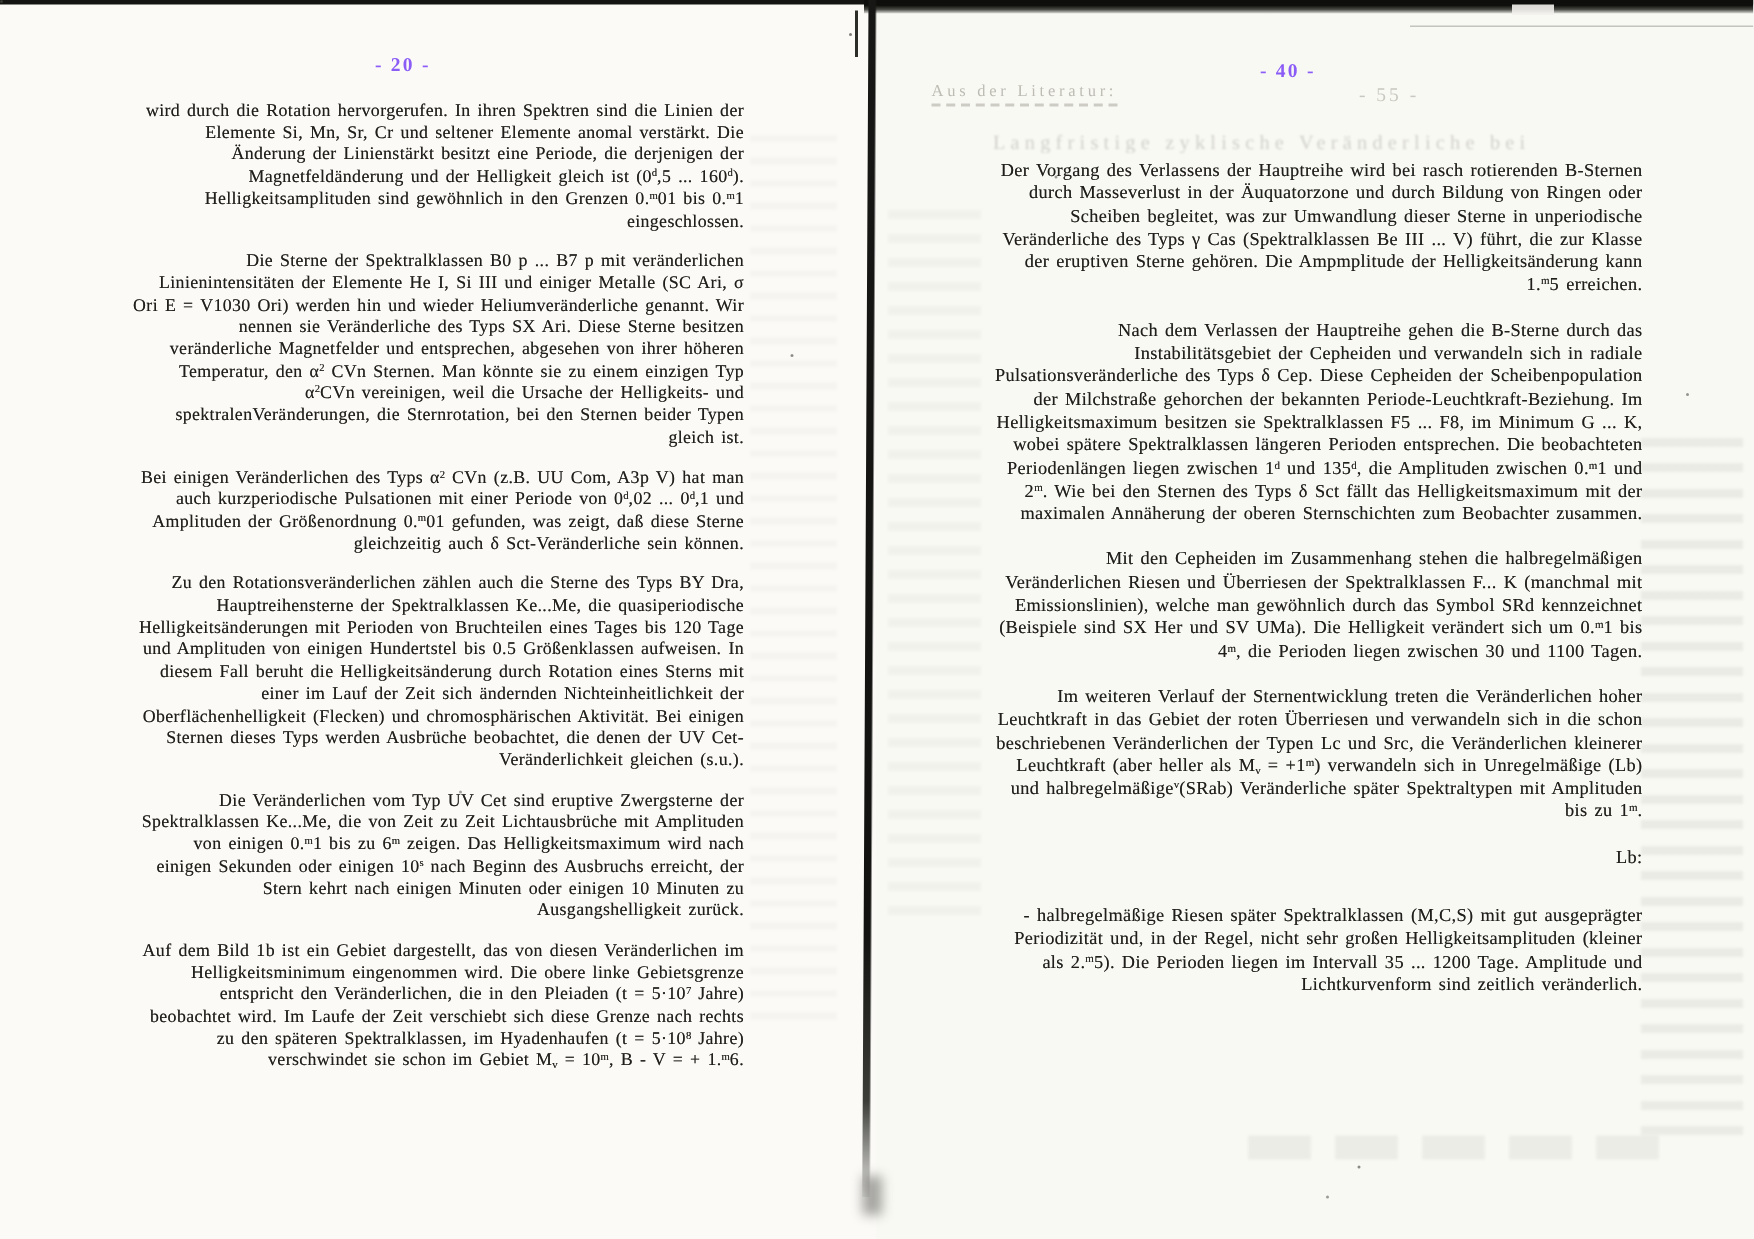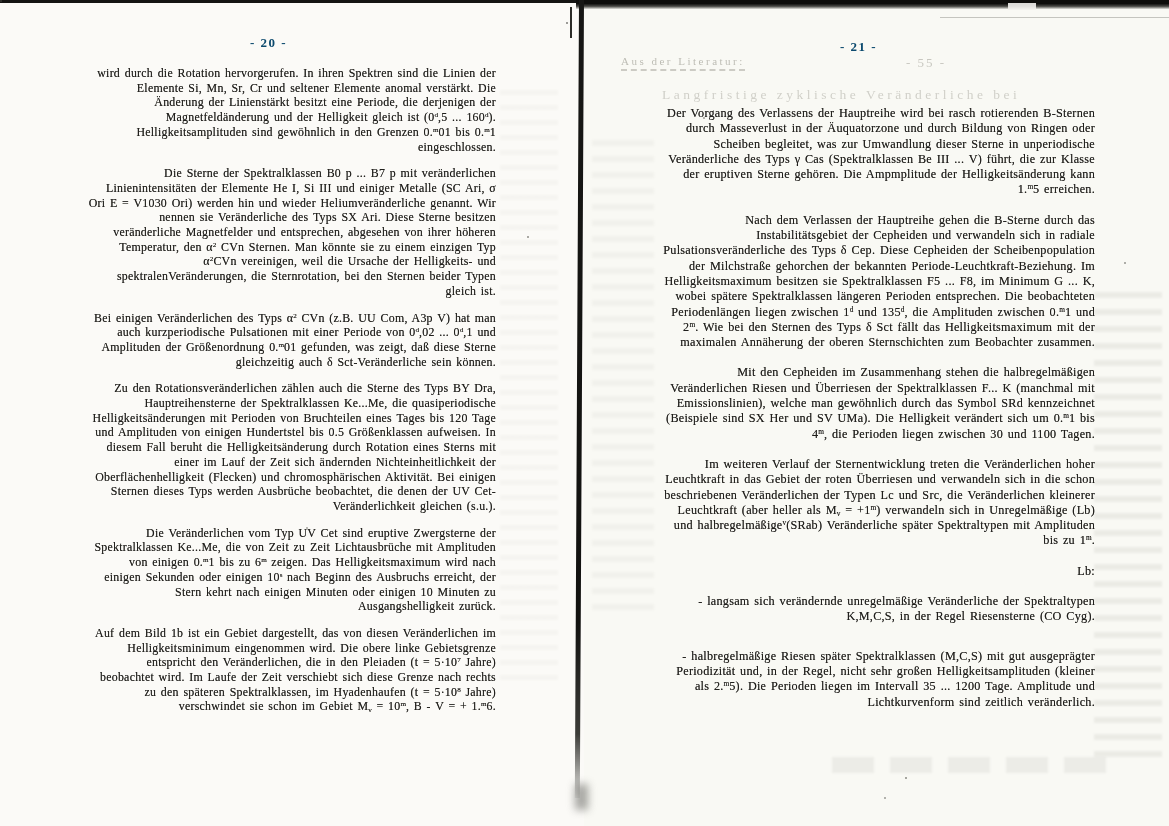--- a/index.html
+++ b/index.html
@@ -30,21 +30,21 @@
   .speck{position:absolute;left:0;top:0;width:2px;height:2px;border-radius:50%;background:#4a4a45;opacity:.65;
         box-shadow:527px 236px 0 #56564f, 703px 117px 0 #6a6a62, 1124px 262px 0 #60605a,
                    905px 777px 0 #50504a, 884px 797px 0 #6a6a62, 306px 527px 0 #75756d, 566px 22px 0 #3a3a36;}
   
   .ghost{position:absolute;color:#98978d;filter:blur(.45px);white-space:nowrap;}
   .ghost-header{left:621px;top:55px;font-size:11px;letter-spacing:2.5px;opacity:.62;
         border-bottom:2px dashed rgba(152,151,141,.75);padding-bottom:2px;}
   .ghost-pagenum{left:906px;top:55px;font-size:13px;letter-spacing:2px;opacity:.5;}
   .ghost-line{left:662px;top:87px;font-size:13.5px;letter-spacing:3.5px;opacity:.42;filter:blur(.7px);}
   
-  .pagenum{position:absolute;font-size:13px;letter-spacing:1.5px;font-weight:bold;color:#0c4a6e;}
+  .pagenum{position:absolute;font-size:13px;letter-spacing:1.5px;font-weight:bold;color:#8b5cf6;}
   .pagenum-left{left:250px;top:35px;}
   .pagenum-right{left:840px;top:39px;}
   .col{position:absolute;text-align:right;}
   .col p{margin:0 0 12px 0;text-shadow:0 0 .35px rgba(32,31,28,.65);}
   .col-left{left:88px;top:66px;width:408px;font-size:11.9px;line-height:14.7px;letter-spacing:.25px;word-spacing:1.4px;}
   .col-right{left:659px;top:106px;width:436px;font-size:12.2px;line-height:15.3px;letter-spacing:.25px;word-spacing:1.4px;}
   .col-right p{margin:0 0 15px 4px;}
   .gap-before{margin-top:13px !important;}
   sup{font-size:.6em;line-height:0;vertical-align:.5em;letter-spacing:0;}
   sub{font-size:.6em;line-height:0;vertical-align:-.25em;letter-spacing:0;}
@@ -79,30 +79,29 @@
   <div class="pagenum pagenum-left">- 20 -</div>
   <div class="col col-left">
     <p>wird durch die Rotation hervorgerufen. In ihren Spektren sind die Linien der Elemente Si, Mn, Sr, Cr und seltener Elemente anomal verstärkt. Die Änderung der Linienstärkt besitzt eine Periode, die derjenigen der Magnetfeldänderung und der Helligkeit gleich ist (0<sup>d</sup>,5 ... 160<sup>d</sup>). Helligkeitsamplituden sind gewöhnlich in den Grenzen 0.<sup>m</sup>01 bis 0.<sup>m</sup>1 eingeschlossen.</p>
     <p>Die Sterne der Spektralklassen B0 p ... B7 p mit veränderlichen Linienintensitäten der Elemente He I, Si III und einiger Metalle (SC Ari, σ Ori E = V1030 Ori) werden hin und wieder Heliumveränderliche genannt. Wir nennen sie Veränderliche des Typs SX Ari. Diese Sterne besitzen veränderliche Magnetfelder und entsprechen, abgesehen von ihrer höheren Temperatur, den α<sup>2</sup> CVn Sternen. Man könnte sie zu einem einzigen Typ α<sup>2</sup>CVn vereinigen, weil die Ursache der Helligkeits- und spektralenVeränderungen, die Sternrotation, bei den Sternen beider Typen gleich ist.</p>
     <p>Bei einigen Veränderlichen des Typs α<sup>2</sup> CVn (z.B. UU Com, A3p V) hat man auch kurzperiodische Pulsationen mit einer Periode von 0<sup>d</sup>,02 ... 0<sup>d</sup>,1 und Amplituden der Größenordnung 0.<sup>m</sup>01 gefunden, was zeigt, daß diese Sterne gleichzeitig auch δ Sct-Veränderliche sein können.</p>
     <p>Zu den Rotationsveränderlichen zählen auch die Sterne des Typs BY Dra, Hauptreihensterne der Spektralklassen Ke...Me, die quasiperiodische Helligkeitsänderungen mit Perioden von Bruchteilen eines Tages bis 120 Tage und Amplituden von einigen Hundertstel bis 0.5 Größenklassen aufweisen. In diesem Fall beruht die Helligkeitsänderung durch Rotation eines Sterns mit einer im Lauf der Zeit sich ändernden Nichteinheitlichkeit der Oberflächenhelligkeit (Flecken) und chromosphärischen Aktivität. Bei einigen Sternen dieses Typs werden Ausbrüche beobachtet, die denen der UV Cet-Veränderlichkeit gleichen (s.u.).</p>
     <p>Die Veränderlichen vom Typ UV Cet sind eruptive Zwergsterne der Spektralklassen Ke...Me, die von Zeit zu Zeit Lichtausbrüche mit Amplituden von einigen 0.<sup>m</sup>1 bis zu 6<sup>m</sup> zeigen. Das Helligkeitsmaximum wird nach einigen Sekunden oder einigen 10<sup>s</sup> nach Beginn des Ausbruchs erreicht, der Stern kehrt nach einigen Minuten oder einigen 10 Minuten zu Ausgangshelligkeit zurück.</p>
     <p>Auf dem Bild 1b ist ein Gebiet dargestellt, das von diesen Veränderlichen im Helligkeitsminimum eingenommen wird. Die obere linke Gebietsgrenze entspricht den Veränderlichen, die in den Pleiaden (t = 5·10<sup>7</sup> Jahre) beobachtet wird. Im Laufe der Zeit verschiebt sich diese Grenze nach rechts zu den späteren Spektralklassen, im Hyadenhaufen (t = 5·10<sup>8</sup> Jahre) verschwindet sie schon im Gebiet M<sub>v</sub> = 10<sup>m</sup>, B - V = + 1.<sup>m</sup>6.</p>
   </div>
 
-  <div class="pagenum pagenum-right">- 21 -</div>
+  <div class="pagenum pagenum-right">- 40 -</div>
   <div class="col col-right">
     <p>Der Vorgang des Verlassens der Hauptreihe wird bei rasch rotierenden B-Sternen durch Masseverlust in der Äuquatorzone und durch Bildung von Ringen oder Scheiben begleitet, was zur Umwandlung dieser Sterne in unperiodische Veränderliche des Typs γ Cas (Spektralklassen Be III ... V) führt, die zur Klasse der eruptiven Sterne gehören. Die Ampmplitude der Helligkeitsänderung kann 1.<sup>m</sup>5 erreichen.</p>
     <p>Nach dem Verlassen der Hauptreihe gehen die B-Sterne durch das Instabilitätsgebiet der Cepheiden und verwandeln sich in radiale Pulsationsveränderliche des Typs δ Cep. Diese Cepheiden der Scheibenpopulation der Milchstraße gehorchen der bekannten Periode-Leuchtkraft-Beziehung. Im Helligkeitsmaximum besitzen sie Spektralklassen F5 ... F8, im Minimum G ... K, wobei spätere Spektralklassen längeren Perioden entsprechen. Die beobachteten Periodenlängen liegen zwischen 1<sup>d</sup> und 135<sup>d</sup>, die Amplituden zwischen 0.<sup>m</sup>1 und 2<sup>m</sup>. Wie bei den Sternen des Typs δ Sct fällt das Helligkeitsmaximum mit der maximalen Annäherung der oberen Sternschichten zum Beobachter zusammen.</p>
     <p>Mit den Cepheiden im Zusammenhang stehen die halbregelmäßigen Veränderlichen Riesen und Überriesen der Spektralklassen F... K (manchmal mit Emissionslinien), welche man gewöhnlich durch das Symbol SRd kennzeichnet (Beispiele sind SX Her und SV UMa). Die Helligkeit verändert sich um 0.<sup>m</sup>1 bis 4<sup>m</sup>, die Perioden liegen zwischen 30 und 1100 Tagen.</p>
     <p class="gap-before">Im weiteren Verlauf der Sternentwicklung treten die Veränderlichen hoher Leuchtkraft in das Gebiet der roten Überriesen und verwandeln sich in die schon beschriebenen Veränderlichen der Typen Lc und Src, die Veränderlichen kleinerer Leuchtkraft (aber heller als M<sub>v</sub> = +1<sup>m</sup>) verwandeln sich in Unregelmäßige (Lb) und halbregelmäßige<sup>v</sup>(SRab) Veränderliche später Spektraltypen mit Amplituden bis zu 1<sup>m</sup>.</p>
 
     <div class="section">
       <p class="section-heading">Lb:</p>
-      <p class="bullet">- langsam sich verändernde unregelmäßige Veränderliche der Spektraltypen K,M,C,S, in der Regel Riesensterne (CO Cyg).</p>
     </div>
 
     <div class="section section-sra">
       <p class="bullet">- halbregelmäßige Riesen später Spektralklassen (M,C,S) mit gut ausgeprägter Periodizität und, in der Regel,  nicht sehr großen Helligkeitsamplituden (kleiner als 2.<sup>m</sup>5). Die Perioden liegen im Intervall 35 ... 1200 Tage. Amplitude und Lichtkurvenform sind zeitlich veränderlich.</p>
     </div>
   </div>
 
 </div>
 
 </body></html>

